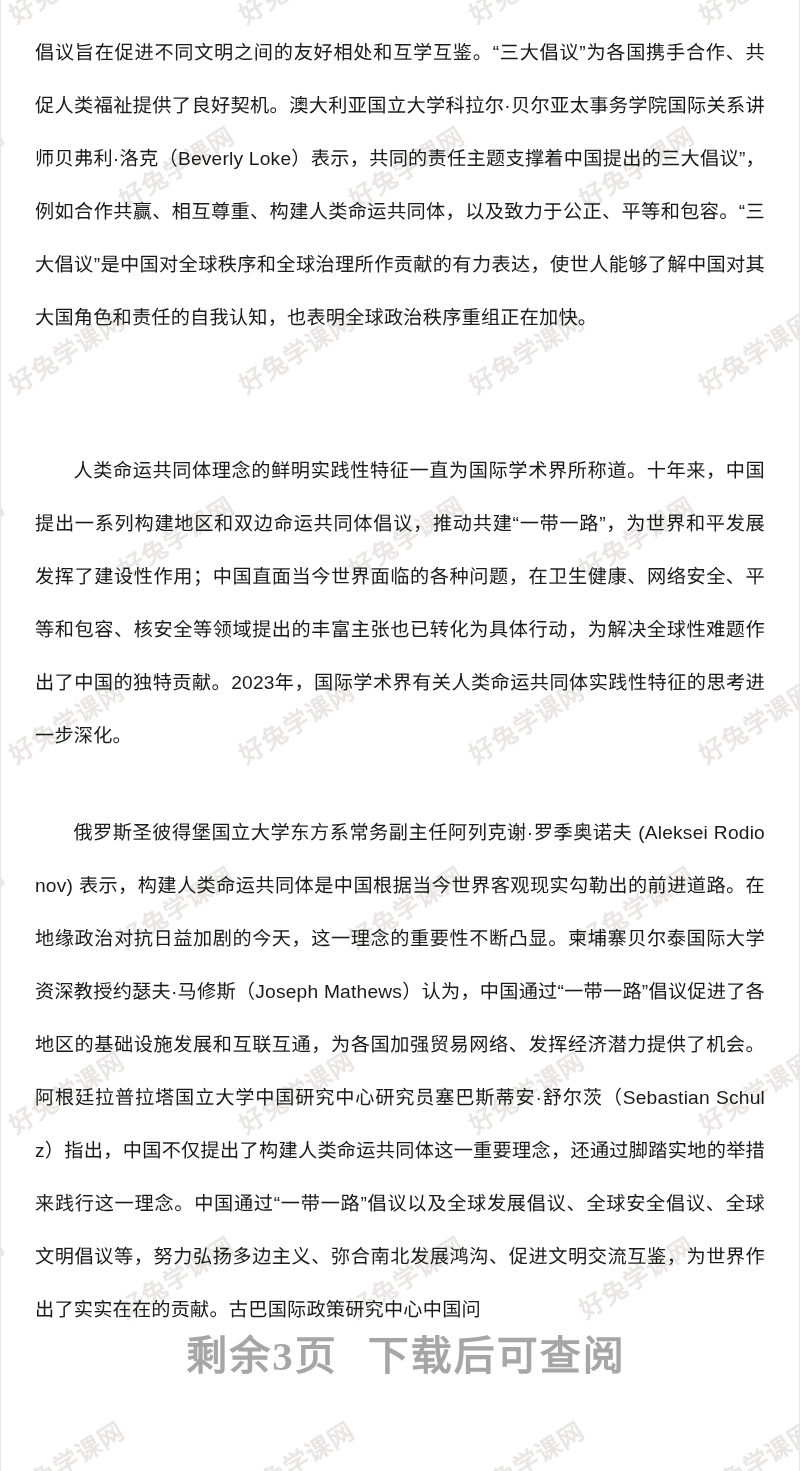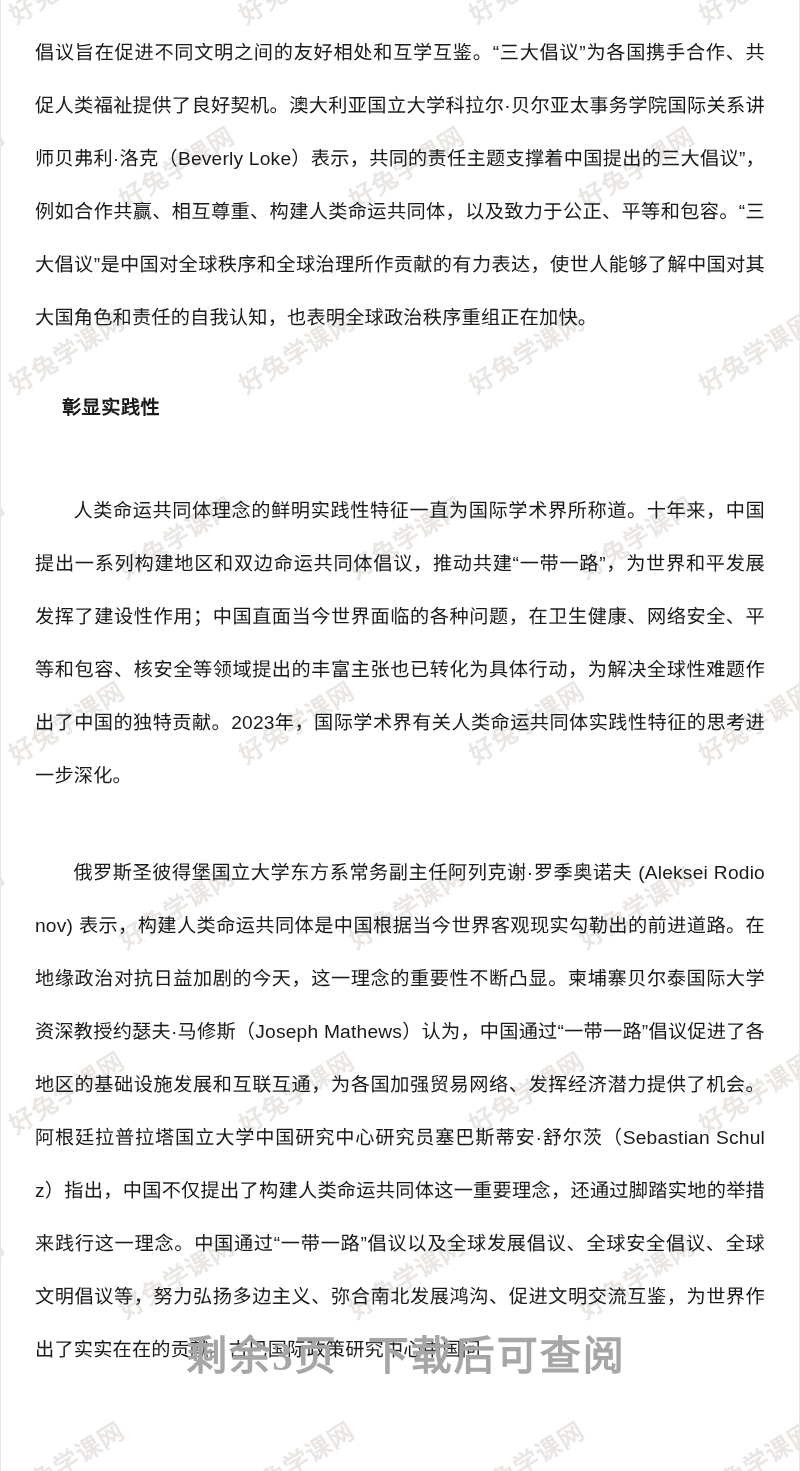--- a/index.html
+++ b/index.html
@@ -143,21 +143,20 @@
     </div>
 
   <div id="doc">
 
     <div class="spacer-sm"></div>
 
     <p class="para">倡议旨在促进不同文明之间的友好相处和互学互鉴。“三大倡议”为各国携手合作、共促人类福祉提供了良好契机。澳大利亚国立大学科拉尔·贝尔亚太事务学院国际关系讲师贝弗利·洛克（Beverly Loke）表示，共同的责任主题支撑着中国提出的三大倡议”，例如合作共赢、相互尊重、构建人类命运共同体，以及致力于公正、平等和包容。“三大倡议”是中国对全球秩序和全球治理所作贡献的有力表达，使世人能够了解中国对其大国角色和责任的自我认知，也表明全球政治秩序重组正在加快。</p>
 
     <div class="spacer-md"></div>
 
-    <h2 class="heading">彰显实践性</h2>
 
     <div class="spacer-lg"></div>
 
     <p class="para indent">人类命运共同体理念的鲜明实践性特征一直为国际学术界所称道。十年来，中国提出一系列构建地区和双边命运共同体倡议，推动共建“一带一路”，为世界和平发展发挥了建设性作用；中国直面当今世界面临的各种问题，在卫生健康、网络安全、平等和包容、核安全等领域提出的丰富主张也已转化为具体行动，为解决全球性难题作出了中国的独特贡献。2023年，国际学术界有关人类命运共同体实践性特征的思考进一步深化。</p>
 
     <div class="spacer-md"></div>
 
     <p class="para indent">俄罗斯圣彼得堡国立大学东方系常务副主任阿列克谢·罗季奥诺夫 (Aleksei Rodionov) 表示，构建人类命运共同体是中国根据当今世界客观现实勾勒出的前进道路。在地缘政治对抗日益加剧的今天，这一理念的重要性不断凸显。柬埔寨贝尔泰国际大学资深教授约瑟夫·马修斯（Joseph Mathews）认为，中国通过“一带一路”倡议促进了各地区的基础设施发展和互联互通，为各国加强贸易网络、发挥经济潜力提供了机会。阿根廷拉普拉塔国立大学中国研究中心研究员塞巴斯蒂安·舒尔茨（Sebastian Schulz）指出，中国不仅提出了构建人类命运共同体这一重要理念，还通过脚踏实地的举措来践行这一理念。中国通过“一带一路”倡议以及全球发展倡议、全球安全倡议、全球文明倡议等，努力弘扬多边主义、弥合南北发展鸿沟、促进文明交流互鉴，为世界作出了实实在在的贡献。古巴国际政策研究中心中国问</p>
 
   </div>

